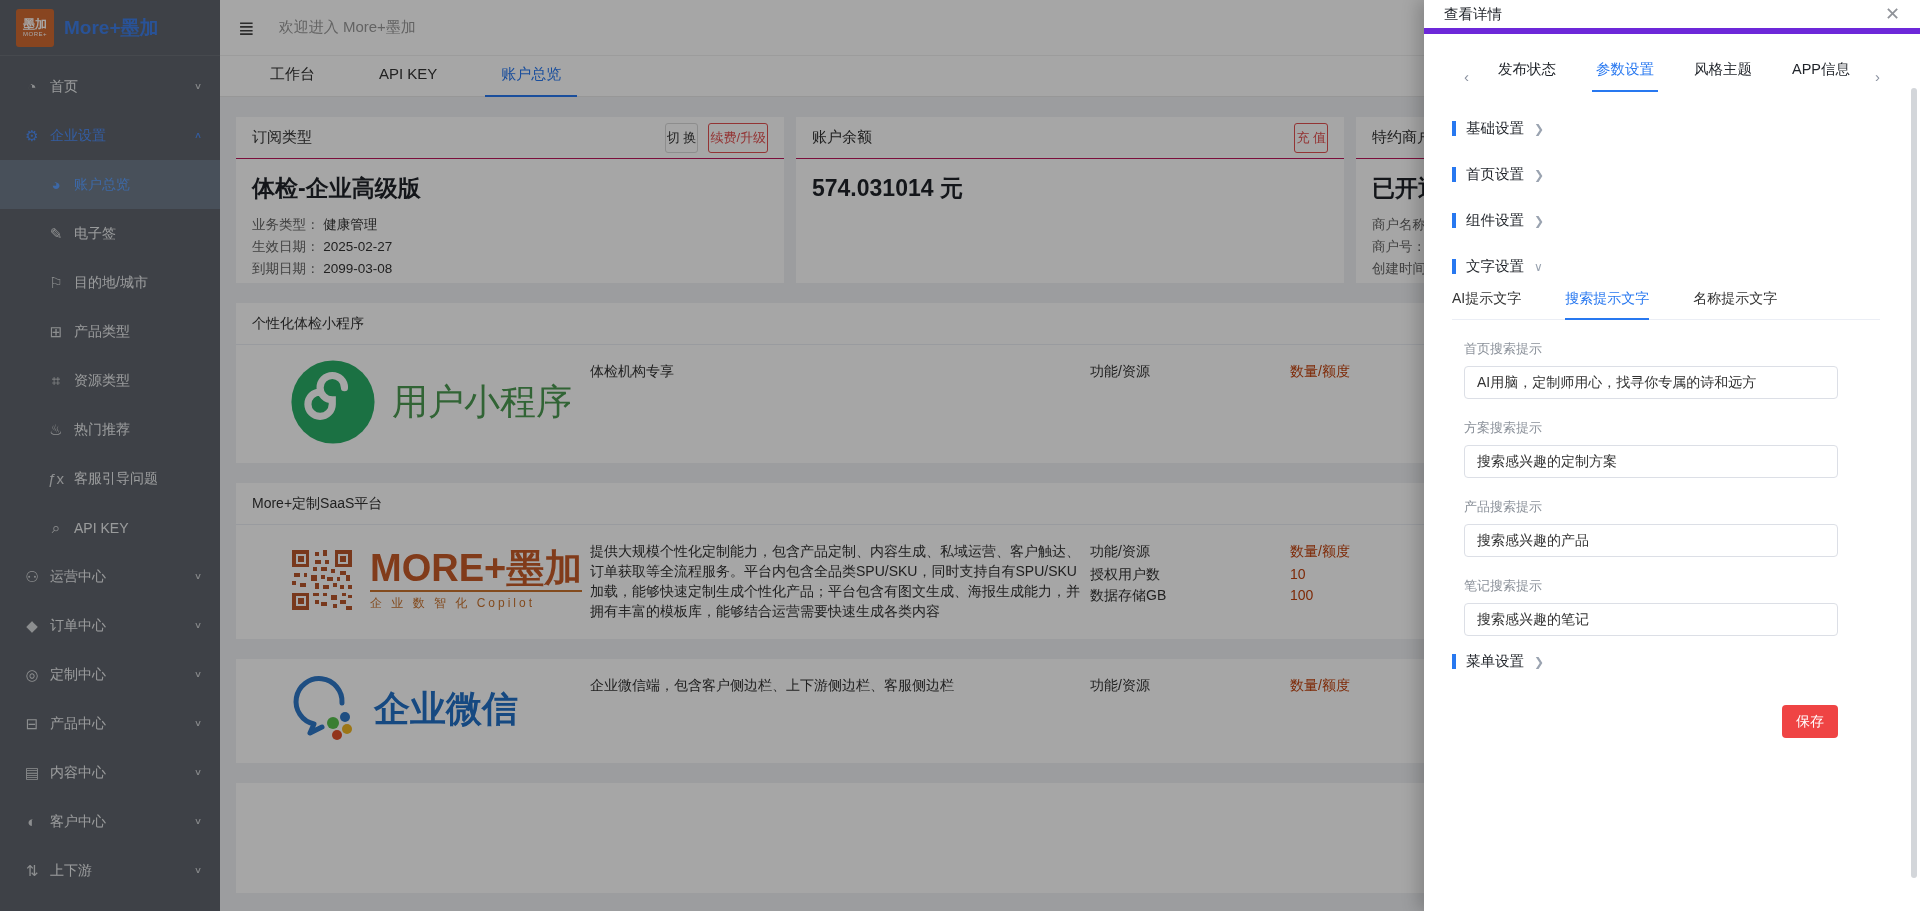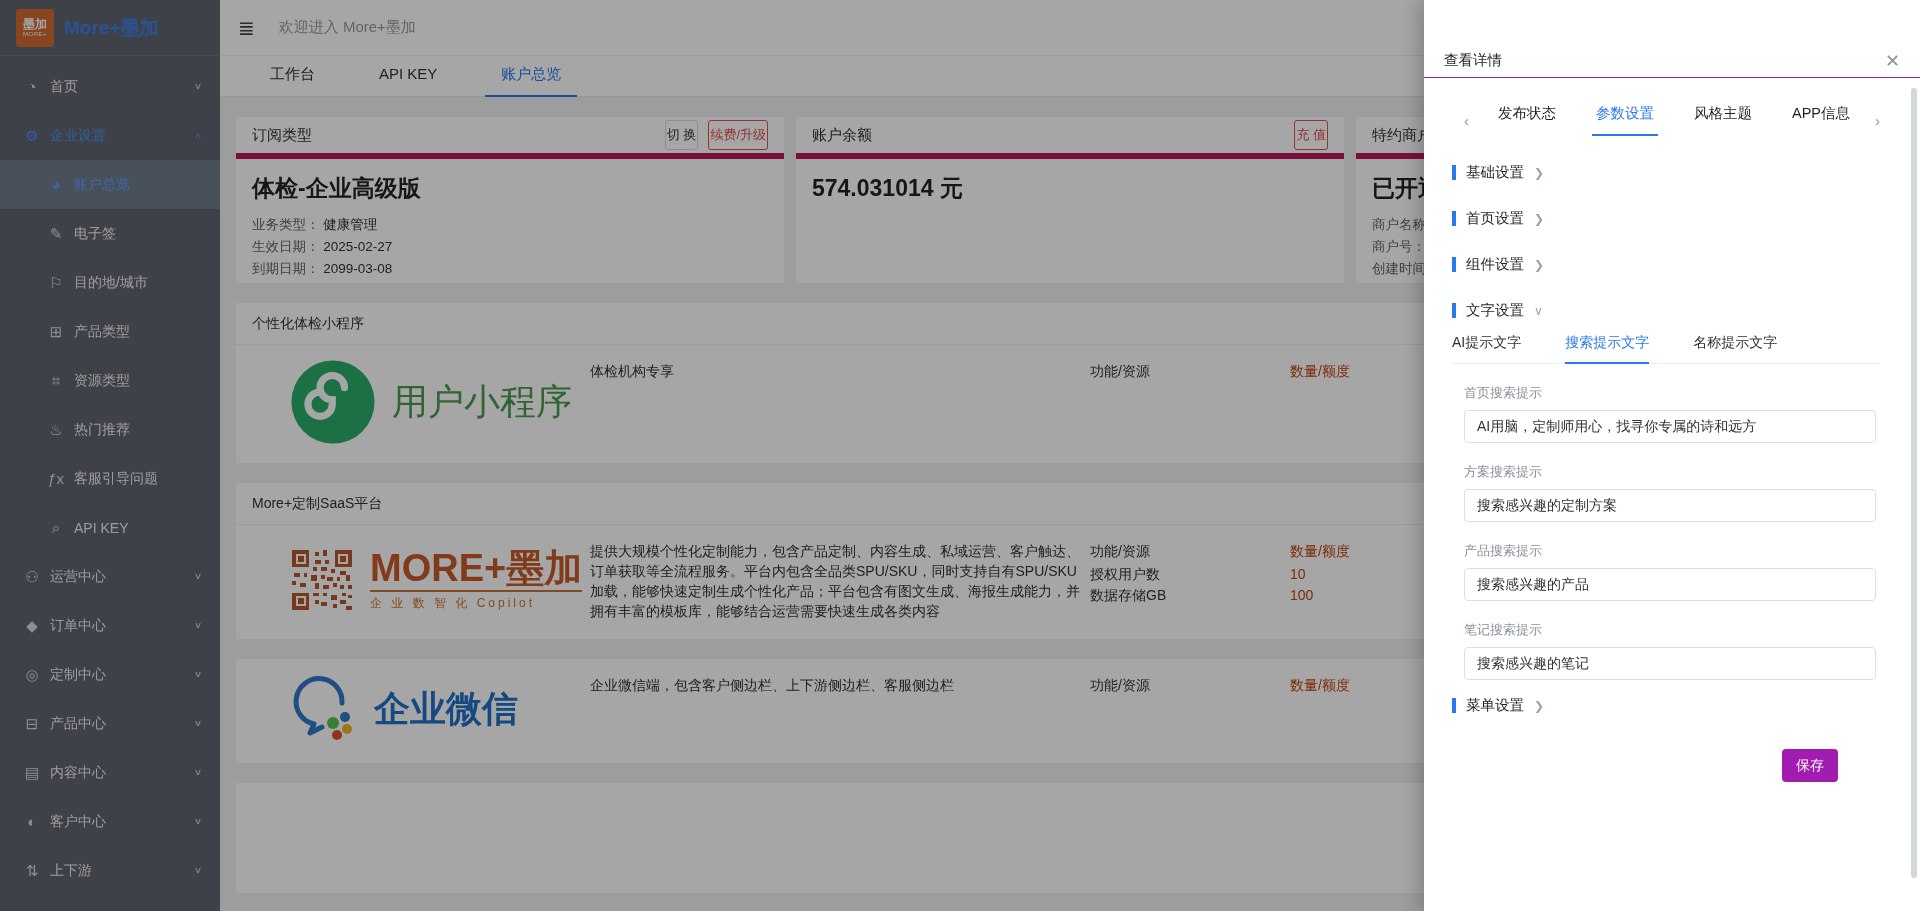--- a/index.html
+++ b/index.html
@@ -39,21 +39,21 @@
   .ptab { padding:9px 4px 0; height:41px; position:relative; color:#333; font-size:15px; cursor:pointer; }
   .ptab.active { color:#2878f0; }
   .ptab.active::after { content:""; position:absolute; left:-12px; right:-12px; bottom:0;
     height:2px; background:#2878f0; }
   .content { padding:20px 16px 0; }
 
   
   .cards-row { display:flex; gap:12px; }
   .card { background:#fff; flex:1; height:166px; }
   .card-head { height:42px; display:flex; align-items:center; padding:0 16px;
-    border-bottom:6px solid #be185d; }
+    border-bottom:1px solid #be185d; }
   .card-title { font-size:15px; color:#333; }
   .card-actions { margin-left:auto; display:flex; gap:10px; }
   .btn { font-size:13px; padding:5px 1px; border-radius:3px; border:1px solid #d9d9d9;
     background:#fff; color:#333; cursor:pointer; white-space:nowrap; }
   .btn.danger { border-color:#e25050; color:#e25050; }
   .btn.green { background:#0fa04d; border-color:#0fa04d; color:#fff; min-width:66px; height:30px; }
   .card-body { padding:14px 16px 0; }
   .big-val { font-size:23px; font-weight:bold; color:#1f2329; margin-bottom:10px; }
   .kv { font-size:13.5px; line-height:22px; }
   .kv .k { color:#666; } .kv .v { color:#333; }
@@ -79,21 +79,21 @@
   .wx-name { font-size:36px; font-weight:bold; color:#2271c7; white-space:nowrap; }
   .empty-card { background:#fff; margin-top:20px; height:110px; }
 
   
   .overlay { position:absolute; inset:0; background:rgba(0,0,0,.35); z-index:40; }
 
   
   .drawer { position:absolute; right:0; top:0; width:496px; height:100%; background:#fff;
     z-index:50; box-shadow:-6px 0 16px rgba(0,0,0,.2); }
   .drawer-head { height:34px; display:flex; align-items:center; padding:0 20px;
-    border-bottom:1px solid #6d28d9; font-size:14.5px; color:#1f2329;margin-top:44px; }
+    border-bottom:6px solid #6d28d9; font-size:14.5px; color:#1f2329; }
   .close-x { margin-left:auto; font-size:18px; color:#909399; cursor:pointer; }
   .drawer-body { padding:26px 40px 0; position:relative; }
   .dtabs { display:flex; align-items:center; }
   .dtab-arrow { color:#8a919f; font-size:15px; cursor:pointer; width:20px; }
   .dtab-arrow.right { margin-left:auto; text-align:right; }
   .dtabs-inner { display:flex; gap:40px; margin-left:14px; }
   .dtab { font-size:14.5px; color:#1f2329; padding-bottom:13px; position:relative; cursor:pointer; }
   .dtab.active { color:#2878f0; }
   .dtab.active::after { content:""; position:absolute; left:-4px; right:-4px; bottom:0;
     height:2px; background:#2878f0; }
@@ -102,26 +102,26 @@
   .gtitle { font-size:14.5px; color:#1f2329; }
   .gchev { color:#9aa3b0; font-size:12px; }
   .subtabs { display:flex; gap:44px; margin-top:14px; border-bottom:1px solid #ebeef5;
     margin-left:-12px; }
   .stab { font-size:14px; color:#333; padding-bottom:11px; position:relative; cursor:pointer; }
   .stab.active { color:#2878f0; }
   .stab.active::after { content:""; position:absolute; left:0; right:0; bottom:-1px;
     height:2px; background:#2878f0; }
   .field { margin-top:20px; }
   .field label { display:block; font-size:13px; color:#8a9099; margin-bottom:8px; }
-  .field input { width:412px; height:33px; border:1px solid #dcdfe6; border-radius:4px;
+  .field input { width:374px; height:33px; border:1px solid #dcdfe6; border-radius:4px;
     padding:0 12px; font-size:14px; color:#333; outline:none;
     font-family:"Liberation Sans","DejaVu Sans",sans-serif; }
   .menu-group { margin-top:16px; }
   .save-row { display:flex; justify-content:flex-end; margin-top:34px; width:374px; }
-  .save-btn { background:#a21caf; color:#fff; border:none; border-radius:4px;
+  .save-btn { background:#ef4444; color:#fff; border:none; border-radius:4px;
     width:56px; height:33px; font-size:14px; cursor:pointer; }
   .dscroll { position:absolute; right:3px; top:88px; width:6px; height:790px;
     background:#d3d6da; border-radius:3px; }
 </style>
 </head>
 <body>
 
 <div class="app">
 
   <aside class="sidebar">

